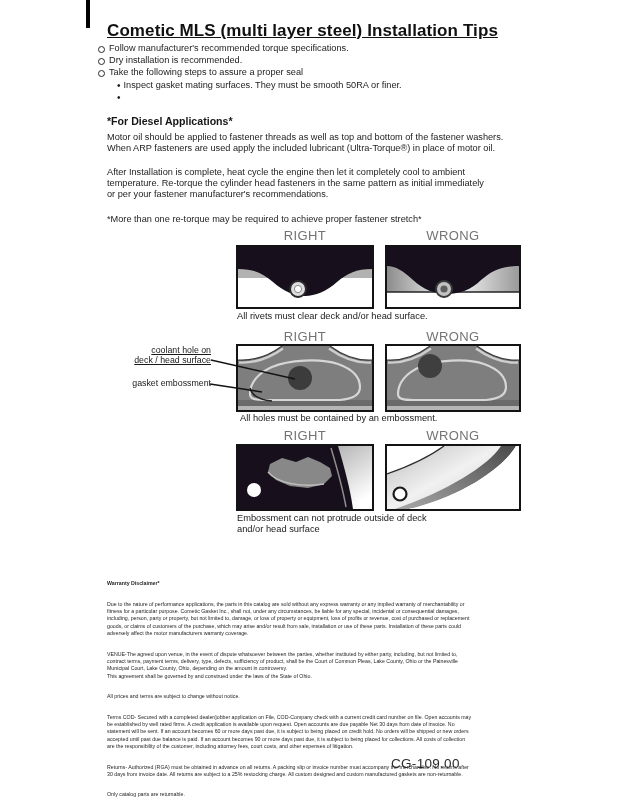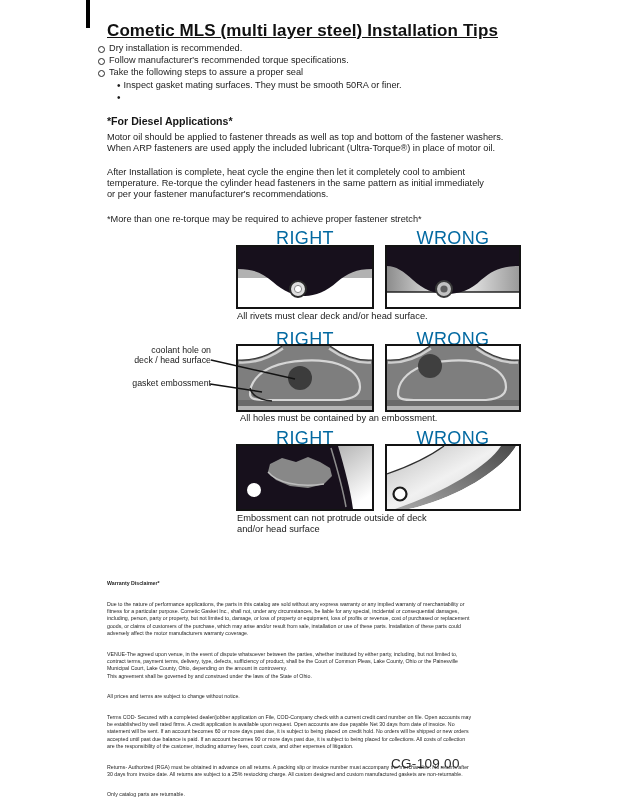--- a/index.html
+++ b/index.html
@@ -11,46 +11,46 @@
          text-decoration:underline;letter-spacing:.1px;}
   .tips{left:98px;top:43px;font-size:9.2px;line-height:11.6px;width:460px;}
   .tip{display:flex;align-items:flex-start;margin-bottom:0.6px;}
   .m1{width:5px;height:5px;border:1.2px solid #2a2a2a;border-radius:50%;
       display:inline-block;margin:2.5px 4px 0 0;flex:0 0 auto;}
   .l2{margin-left:19px;}
   .m2{margin-right:3px;font-size:10px;line-height:11px;}
   .h-diesel{left:107px;top:115px;font-size:10.6px;font-weight:bold;color:#151515;}
   .para{left:107px;width:420px;font-size:9.2px;line-height:11px;white-space:pre-line;}
   .p1{top:132px;} .p2{top:167px;} .p3{top:214px;}
-  .rw-label{font-size:18px;letter-spacing:.4px;color:#0369a1;text-align:center;}
+  .rw-label{font-size:13px;letter-spacing:.4px;color:#737373;text-align:center;}
   .dbox{border:2px solid #131313;background:#fff;line-height:0;}
   .caption{font-size:9.3px;line-height:11px;color:#1a1a1a;white-space:pre-line;}
   .ann{font-size:8.8px;line-height:10.4px;text-align:right;color:#191919;white-space:pre-line;}
   .warranty{left:107px;top:573px;width:428px;font-size:5.25px;line-height:7.3px;
             color:#262626;white-space:pre-line;}
   .warranty .whead{font-weight:bold;margin-bottom:6px;}
   .warranty .wp{margin-bottom:6px;}
   .pagenum{left:391px;top:756px;font-size:13.5px;color:#2a2a2a;letter-spacing:.3px;text-align:right;}
   svg{display:block;}
 </style>
 </head>
 <body>
 
 <div class="abs scan-mark"></div>
 
 <div class="abs title">Cometic MLS (multi layer steel) Installation Tips</div>
 
 <div class="abs tips">
   <div class="tip">
       <span class="m1"></span>
-      <span>Dry installation is recommended.</span>
+      <span>Follow manufacturer's recommended torque specifications.</span>
     </div>
   <div class="tip">
       <span class="m1"></span>
-      <span>Follow manufacturer's recommended torque specifications.</span>
+      <span>Dry installation is recommended.</span>
     </div>
   <div class="tip">
       <span class="m1"></span>
       <span>Take the following steps to assure a proper seal</span>
     </div>
   <div class="tip l2">
       <span class="m2">•</span>
       <span>Inspect gasket mating surfaces.  They must be smooth 50RA or finer.</span>
     </div>
   <div class="tip l2">
@@ -94,21 +94,21 @@
     <path d="M0,0 H132 V19 C113,19 105,24 94,33 C85,42 73,47 60,47 C47,47 36,42 26,33 C16,24 9,19 0,19 Z" fill="#17101c"></path>
     <circle cx="57" cy="42" r="8" fill="#c2c2c2" stroke="#383838" stroke-width="2"></circle>
     <circle cx="57" cy="42" r="3.6" fill="#5f5f5f"></circle>
   </svg>
 </div>
 <div class="abs caption" style="left:237px;top:311px;">All rivets must clear deck and/or head surface.</div>
 
 <div class="abs rw-label" style="left:236px;top:329px;width:138px;">RIGHT</div>
 <div class="abs rw-label" style="left:385px;top:329px;width:136px;">WRONG</div>
 
-<div class="abs ann" style="left:118px;top:345px;width:93px;">coolant hole on
+<div class="abs ann" style="left:118px;top:345px;width:93px;text-decoration:underline;">coolant hole on
 deck / head surface</div>
 <div class="abs ann" style="left:118px;top:378px;width:93px;">gasket embossment</div>
 
 <div class="abs dbox" style="left:236px;top:344px;">
   <svg width="134" height="64" viewBox="0 0 134 64">
     <rect x="0" y="0" width="134" height="64" fill="#ffffff"></rect>
     <path d="M0,14 C18,15 32,9 44,0 L92,0 C104,9 117,15 134,14 L134,64 L0,64 Z" fill="#7e7e7e"></path>
     <path d="M0,14 C18,15 32,9 44,0" fill="none" stroke="#3a3a3a" stroke-width="1.2"></path>
     <path d="M92,0 C104,9 117,15 134,14" fill="none" stroke="#3a3a3a" stroke-width="1.2"></path>
     <path d="M1,16.5 C18,17.5 33,11 45,2.5" fill="none" stroke="#cfcfcf" stroke-width="2.4"></path>

